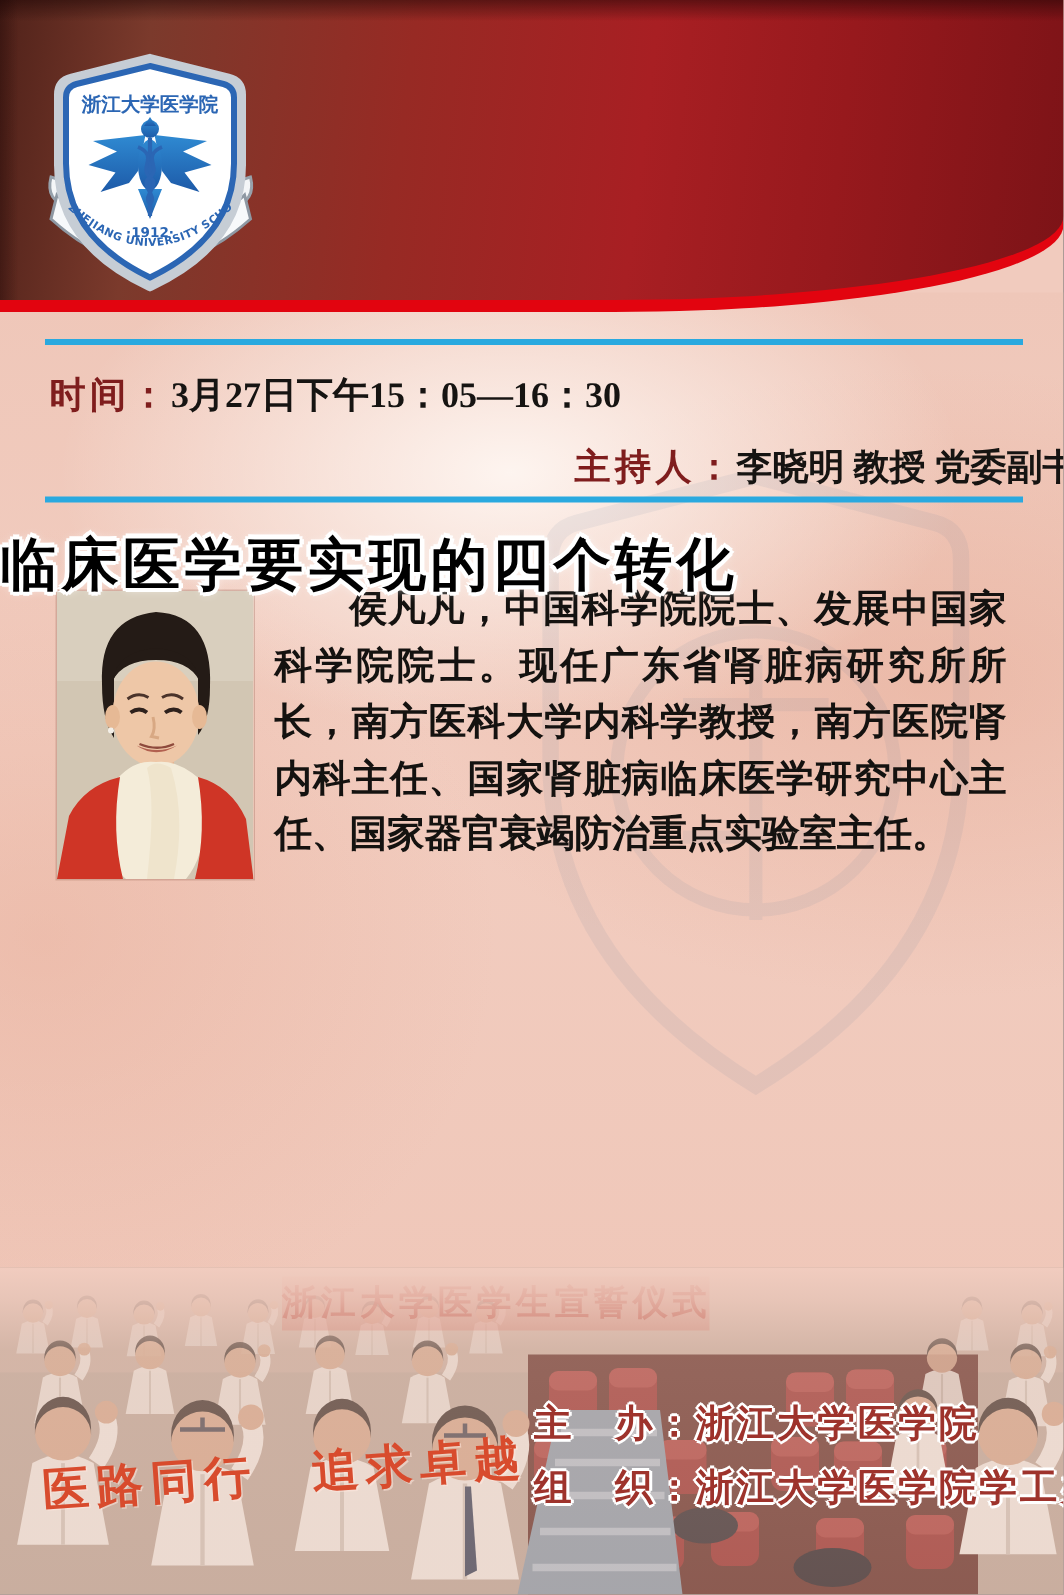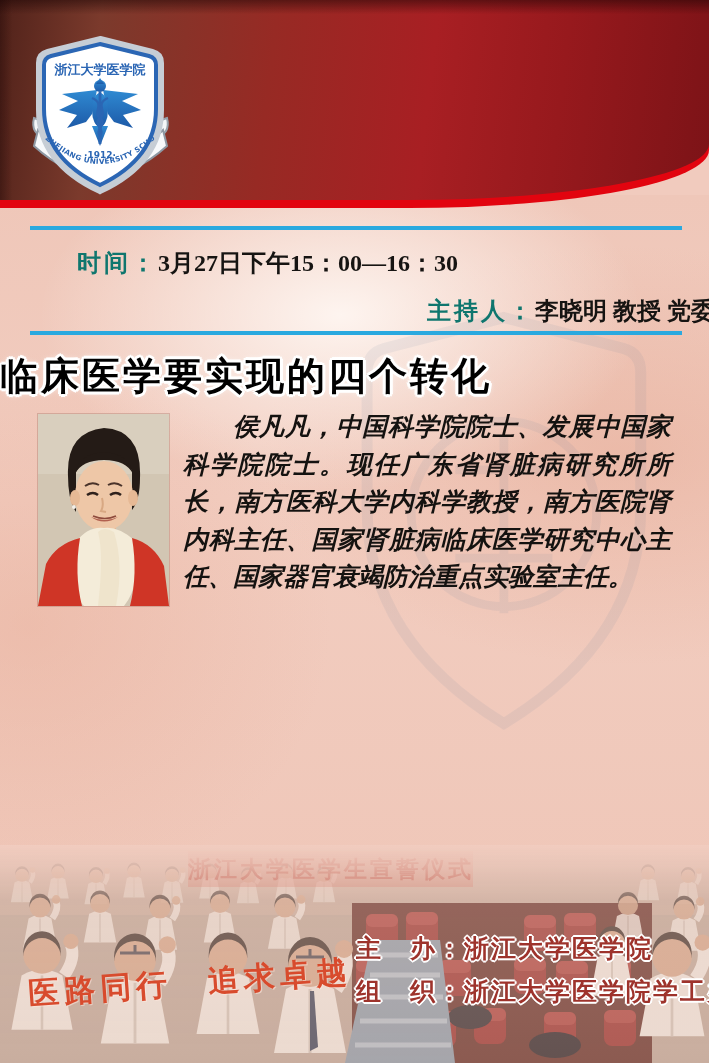--- a/index.html
+++ b/index.html
@@ -30,33 +30,33 @@
     font-family:"DejaVu Sans","Liberation Sans",sans-serif;
     text-shadow:3px 4px 3px rgba(52,10,8,.65);}
   .hdr-title1{left:168px;top:42px;font-size:50px;letter-spacing:8px;}
   .hdr-title2{left:260px;top:105px;font-size:48px;letter-spacing:5px;}
   .logo{position:absolute;left:28px;top:34px;width:145px;height:165px;}
 
   
   .blue-line{position:absolute;left:30px;width:652px;height:4px;background:#2aa9df;z-index:6;}
   .bl1{top:226px;} .bl2{top:331px;}
   .info-part{position:absolute;z-index:6;font-size:24px;font-weight:bold;color:#161412;white-space:nowrap;}
-  .info-label{color:#0f766e;letter-spacing:3px;margin-left:44px;}
+  .info-label{color:#7f1d1d;letter-spacing:3px;}
   .ip1{left:33px;top:247px;} .ip2{left:373px;top:247px;}
   .ip3{left:33px;top:295px;} .ip4{left:383px;top:295px;}
 
   
   .lec-title{position:absolute;left:0;right:0;top:351px;z-index:6;text-align:left;
     font-family:"DejaVu Sans","Liberation Sans",sans-serif;
     font-size:38px;font-weight:bold;letter-spacing:3px;color:#000000;
     text-shadow:-3px 0 0 #fff,3px 0 0 #fff,0 -3px 0 #fff,0 3px 0 #fff,
       -2px -2px 0 #fff,2px -2px 0 #fff,-2px 2px 0 #fff,2px 2px 0 #fff,0 0 7px #fff;}
 
   
-  .bio{position:absolute;left:38px;top:408px;width:633px;z-index:3;font-style:italic;}
+  .bio{position:absolute;left:38px;top:388px;width:633px;z-index:3;}
   .bio p{margin:0;font-size:25px;line-height:37.5px;font-weight:bold;color:#141210;
     text-align:justify;text-indent:2em;}
   .speaker-photo{float:left;width:131px;height:192px;margin:6px 14px 4px 0;
     box-shadow:0 0 0 1px rgba(160,110,95,.35);}
 
   
   .scene{position:absolute;left:0;top:845px;width:709px;height:218px;z-index:2;}
   .scene svg{position:absolute;left:0;top:0;}
   .scene-tint{position:absolute;inset:0;
     background:linear-gradient(180deg,#f1ccbf 0%,rgba(241,204,191,.75) 22px,rgba(241,204,191,.25) 55px,rgba(238,196,182,.18) 100%);}
@@ -134,21 +134,21 @@
     </text>
   </svg>
 
   <div class="hdr-title1">浙江大学医学院</div>
   <div class="hdr-title2">名师名医大讲堂</div>
 
   <div class="blue-line bl1"></div>
   <div class="blue-line bl2"></div>
 
   <div class="info-part ip1">
-    <span class="info-label">时间：</span><span>3月27日下午15：00—16：30</span>
+    <span class="info-label">时间：</span><span>3月27日下午15：05—16：30</span>
   </div>
   <div class="info-part ip4">
     <span class="info-label">主持人：</span><span>李晓明 教授 党委副书记</span>
   </div>
 
   <div class="lec-title">临床医学要实现的四个转化</div>
 
   <div class="bio">
     <svg class="speaker-photo" viewBox="0 0 131 192">
       <rect width="131" height="192" fill="#d2c6b3"></rect>

